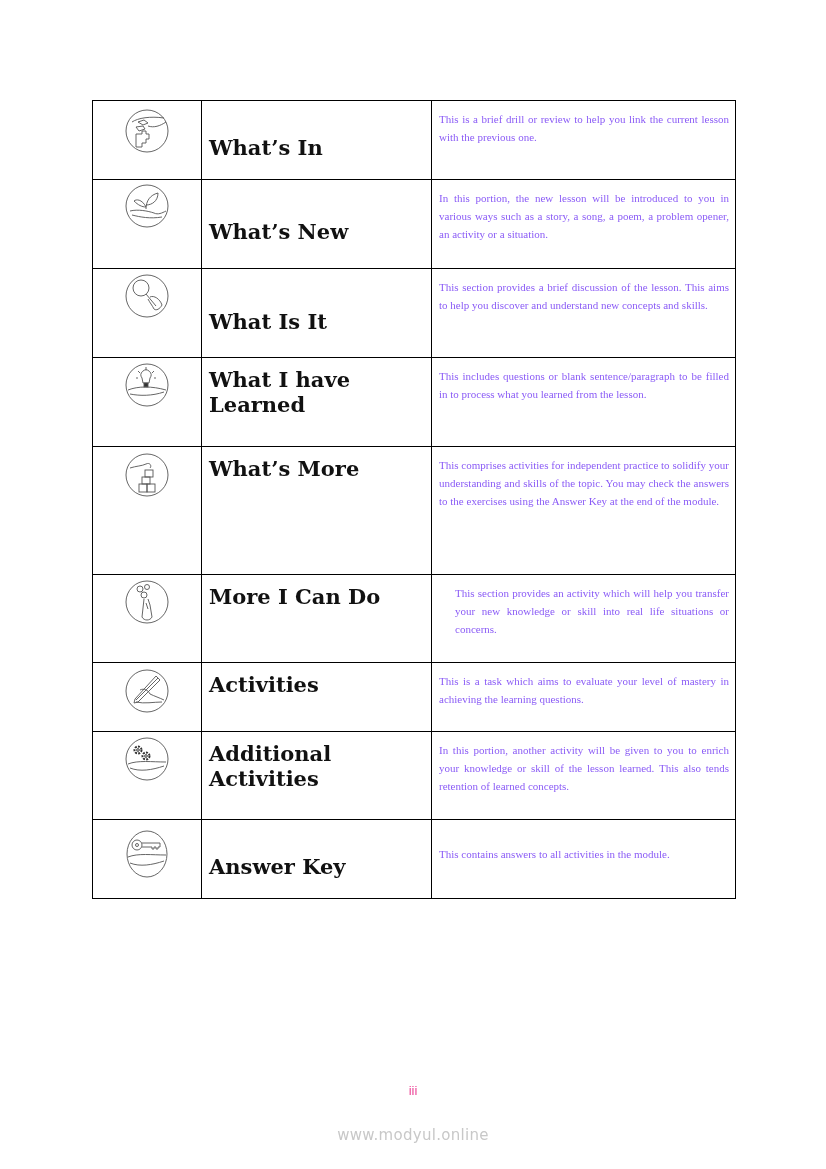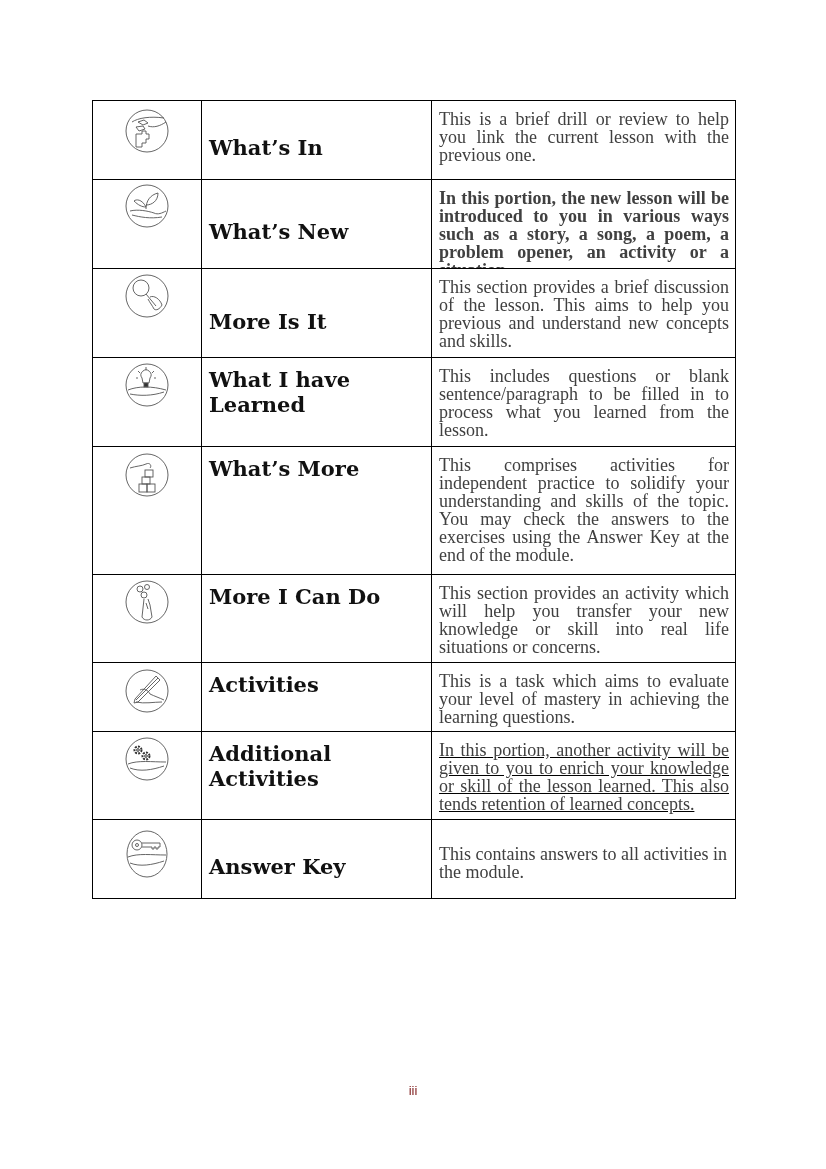--- a/index.html
+++ b/index.html
@@ -20,26 +20,26 @@
     .cell-inner { position: relative; overflow: hidden; }
     .icon-wrap { display: flex; justify-content: center; padding-top: 7px; }
     .icon-wrap svg { width: 46px; height: 46px; }
     .label {
       font-family: "DejaVu Serif", "Liberation Serif", serif;
       font-weight: bold; font-size: 21px; color: #111;
       padding-left: 7px; position: absolute; left: 0;
     }
     .desc {
       font-family: "Liberation Serif", "DejaVu Serif", serif;
-      font-size: 18px; line-height: 18px; color: #404040;
+      font-size: 11px; line-height: 18px; color: #8b5cf6;
       text-align: justify; padding: 8px 6px 0 7px;
     }
     .page-num {
       position: absolute; left: 0; width: 826px; top: 1083px; text-align: center;
-      font-family: "Liberation Sans", sans-serif; font-size: 13px; color: #7f1d1d;
+      font-family: "Liberation Sans", sans-serif; font-size: 13px; color: #ec4899;
     }
     .watermark {
       position: absolute; left: 0; width: 826px; top: 1126px; text-align: center;
       font-family: "DejaVu Sans", sans-serif; font-size: 15px; color: #c8c8c8; letter-spacing: 0.3px;
     }
   </style>
 </head>
 <body>
 
 <div class="page">
@@ -92,46 +92,46 @@
             </div>
           </div>
         </td>
         <td>
           <div class="cell-inner" style="height:88px;">
             <span class="label" style="top:39px;">What’s New</span>
           </div>
         </td>
         <td>
           <div class="cell-inner" style="height:88px;">
-            <div class="desc" style="padding-top:9px;font-weight:bold;">In this portion, the new lesson will be introduced to you in various ways such as a story, a song, a poem, a problem opener, an activity or a situation.</div>
+            <div class="desc" style="padding-top:9px;">In this portion, the new lesson will be introduced to you in various ways such as a story, a song, a poem, a problem opener, an activity or a situation.</div>
           </div>
         </td>
       </tr>
 
       <tr style="height:89px;">
         <td>
           <div class="cell-inner" style="height:88px;">
             <div class="icon-wrap" style="padding-top:4px;">
               <svg viewBox="0 0 46 46" fill="none" stroke="#555" stroke-width="0.9">
                 <circle cx="23" cy="23" r="21"></circle>
                 <circle cx="17" cy="15" r="8"></circle>
                 <path d="M22 21 l10 12"></path>
                 <path d="M26 24 C30 22, 36 26, 38 32 C36 36, 32 38, 30 36 C28 32, 26 30, 24 26"></path>
               </svg>
             </div>
           </div>
         </td>
         <td>
           <div class="cell-inner" style="height:88px;">
-            <span class="label" style="top:40px;">More Is It</span>
-          </div>
-        </td>
-        <td>
-          <div class="cell-inner" style="height:88px;">
-            <div class="desc" style="padding-top:9px;">This section provides a brief discussion of the lesson.  This aims to help you previous and understand new concepts and skills.</div>
+            <span class="label" style="top:40px;">What Is It</span>
+          </div>
+        </td>
+        <td>
+          <div class="cell-inner" style="height:88px;">
+            <div class="desc" style="padding-top:9px;">This section provides a brief discussion of the lesson.  This aims to help you discover and understand new concepts and skills.</div>
           </div>
         </td>
       </tr>
 
       <tr style="height:89px;">
         <td>
           <div class="cell-inner" style="height:88px;">
             <div class="icon-wrap" style="padding-top:4px;">
               <svg viewBox="0 0 46 46" fill="none" stroke="#555" stroke-width="0.9">
                 <circle cx="23" cy="23" r="21"></circle>
@@ -198,21 +198,21 @@
             </div>
           </div>
         </td>
         <td>
           <div class="cell-inner" style="height:87px;">
             <span class="label" style="top:9px;">More I Can Do</span>
           </div>
         </td>
         <td>
           <div class="cell-inner" style="height:87px;">
-            <div class="desc" style="padding-top:9px;">This section provides an activity which will help you transfer your new knowledge or skill into real life situations or concerns.</div>
+            <div class="desc" style="padding-top:9px;margin-left:16px;">This section provides an activity which will help you transfer your new knowledge or skill into real life situations or concerns.</div>
           </div>
         </td>
       </tr>
 
       <tr style="height:69px;">
         <td>
           <div class="cell-inner" style="height:68px;">
             <div class="icon-wrap" style="padding-top:5px;">
               <svg viewBox="0 0 46 46" fill="none" stroke="#555" stroke-width="0.9">
                 <circle cx="23" cy="23" r="21"></circle>
@@ -251,21 +251,21 @@
               </svg>
             </div>
           </div>
         </td>
         <td>
           <div class="cell-inner" style="height:87px;">
             <span class="label" style="top:9px;">Additional Activities</span>
           </div>
         </td>
         <td>
-          <div class="cell-inner" style="height:87px;text-decoration:underline;">
+          <div class="cell-inner" style="height:87px;">
             <div class="desc" style="padding-top:9px;">In this portion, another activity will be given to you to enrich your knowledge or skill of the lesson learned.  This also tends retention of learned concepts.</div>
           </div>
         </td>
       </tr>
 
       <tr style="height:79px;padding-left:44px;">
         <td>
           <div class="cell-inner" style="height:78px;">
             <div class="icon-wrap" style="padding-top:8px;">
               <svg viewBox="0 0 46 50" style="height:52px;" fill="none" stroke="#555" stroke-width="0.9">
@@ -287,13 +287,14 @@
         <td>
           <div class="cell-inner" style="height:78px;">
             <div class="desc" style="padding-top:25px; text-align:left;">This contains answers to all activities in the module.</div>
           </div>
         </td>
       </tr>
     </tbody>
   </table>
 
   <div class="page-num">iii</div>
+  <div class="watermark">www.modyul.online</div>
 </div>
 
 </body></html>

